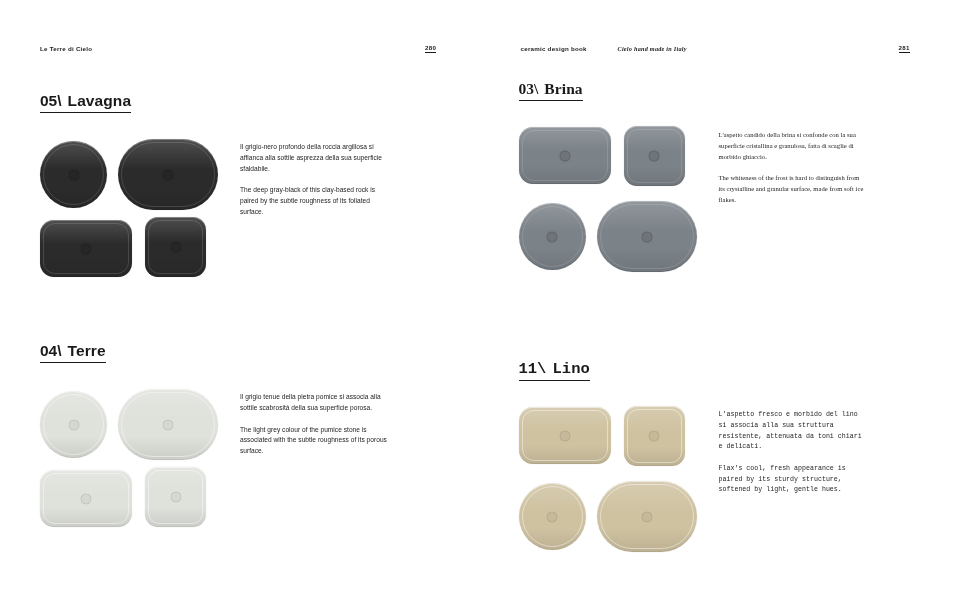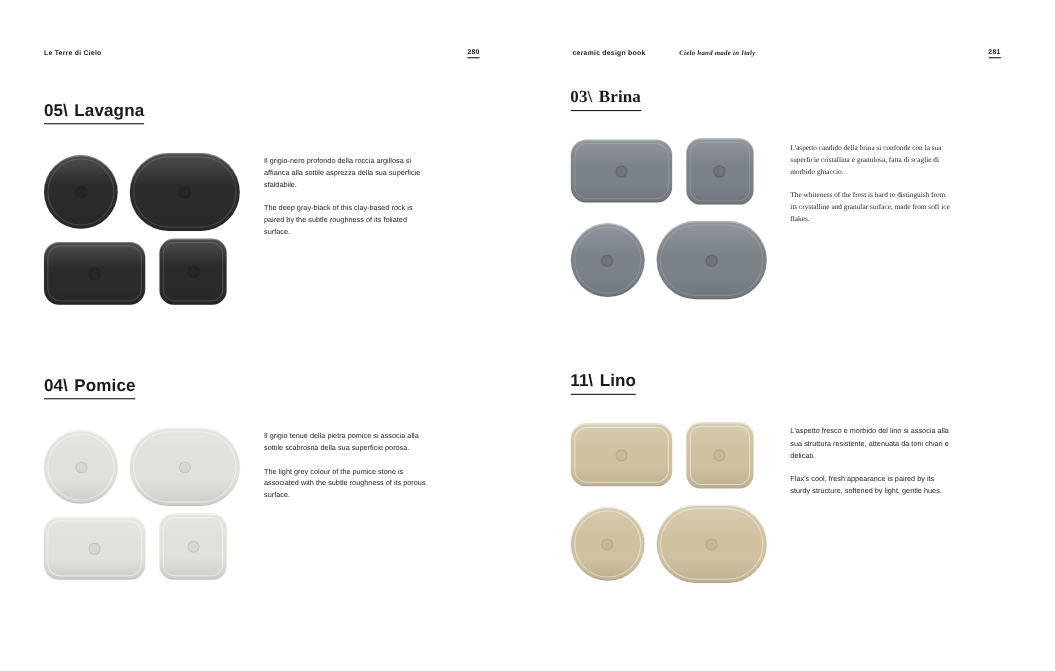--- a/index.html
+++ b/index.html
@@ -39,21 +39,21 @@
   .rh-left-folio{position:absolute;left:425px;}
   .rh-right-title{position:absolute;left:41px;}
   .rh-right-ital{position:absolute;left:138px;}
   .rh-right-folio{position:absolute;left:419px;}
 
   
   .section{position:absolute;}
   .sec-a{left:40px;top:92px;}
   .sec-b{left:519px;top:80px;font-family:Liberation Serif, serif;}
   .sec-c{left:40px;top:342px;}
-  .sec-d{left:519px;top:338px;}
+  .sec-d{left:519px;top:360px;font-family:Liberation Mono, monospace;}
   .section.sec-b,.section.sec-d{left:39px;}
 
   .sec-title{
     display:inline-block;
     font-size:15.5px;font-weight:700;letter-spacing:.1px;
     border-bottom:1.4px solid #1a1a1a;
     padding-bottom:3px;
     white-space:nowrap;
     line-height:1.05;
   }
@@ -156,21 +156,21 @@
         </div>
         <div class="copy">
           <p>Il grigio-nero profondo della roccia argillosa si affianca alla sottile asprezza della sua superficie sfaldabile.</p>
           <p>The deep gray-black of this clay-based rock is paired by the subtle roughness of its foliated surface.</p>
         </div>
       </div>
     </div>
 
     <div class="section sec-c">
       <div class="sec-title">
-        <span class="num">04\</span><span class="nm">Pomice</span>
+        <span class="num">04\</span><span class="nm">Terre</span>
       </div>
       <div class="sec-body">
         <div class="basins light">
           <div class="basin sh-circle" style="--c:#dfe1db;left:0px;top:4px;width:67px;height:67px;">
             <div class="shell"></div>
             <div class="rim"></div>
             <div class="drain"></div>
           </div>
           <div class="basin sh-oval" style="--c:#dfe1db;left:78px;top:2px;width:100px;height:71px;">
             <div class="shell"></div>

